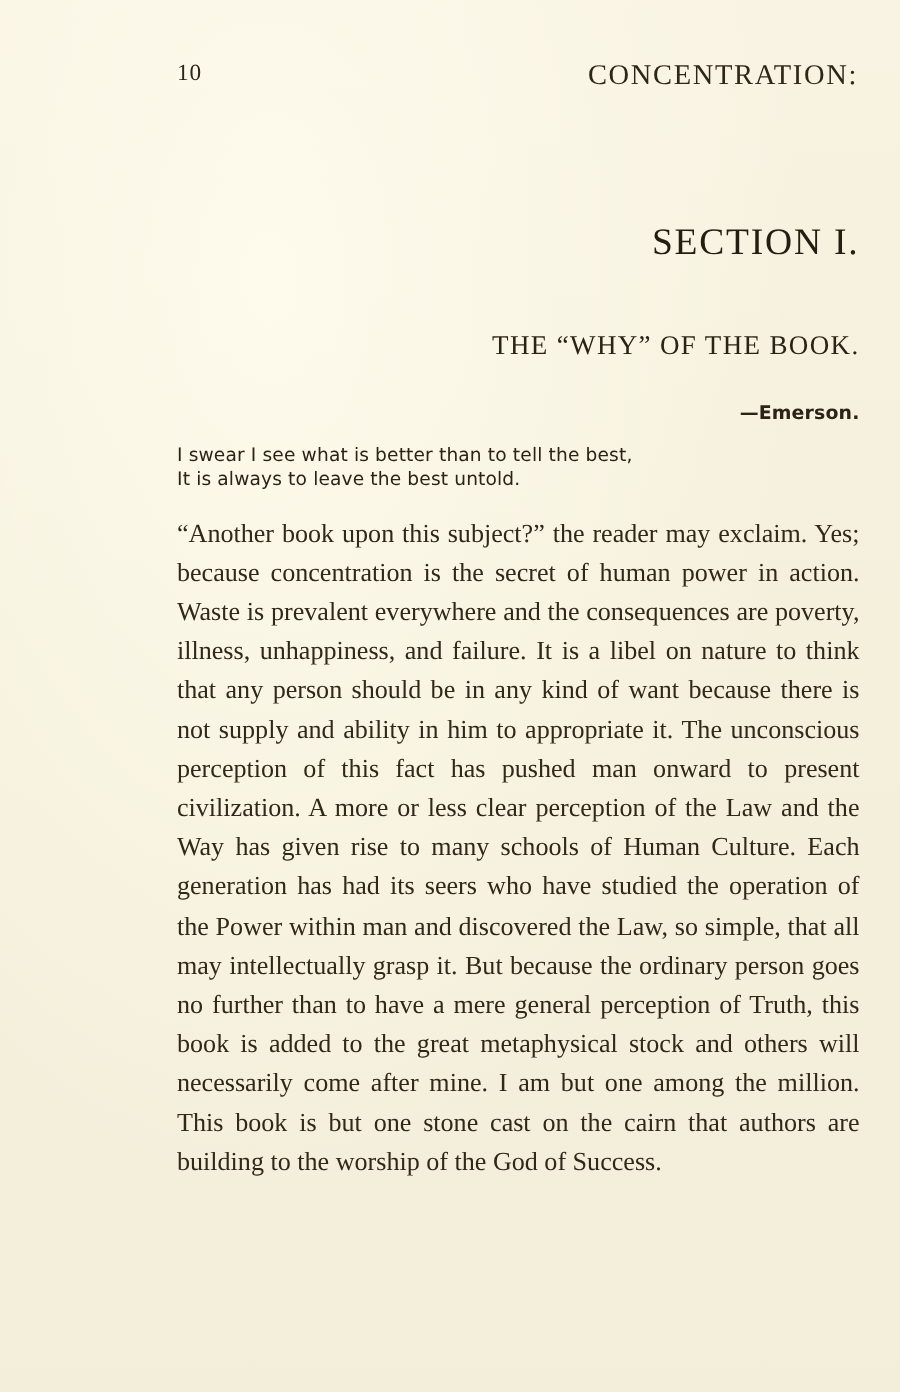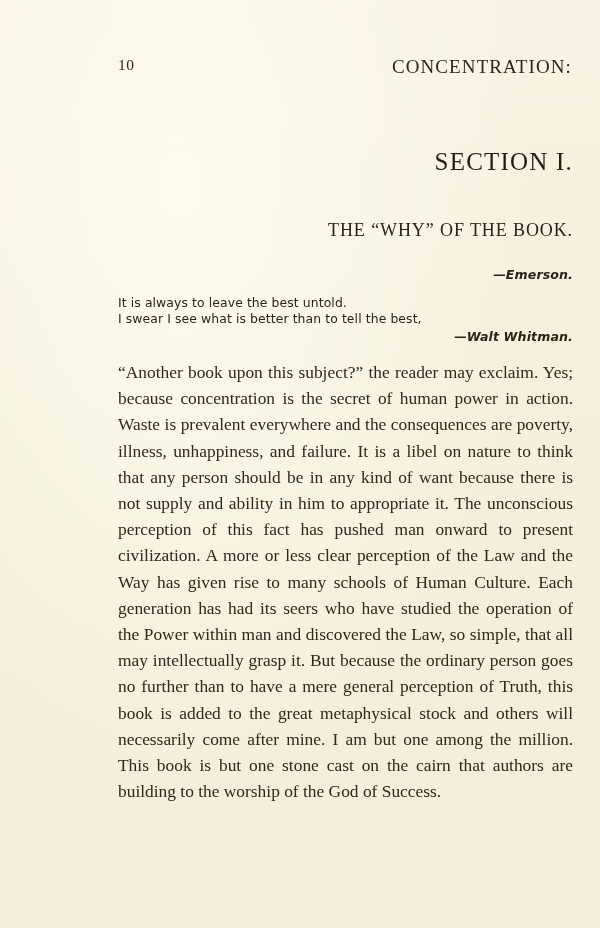--- a/index.html
+++ b/index.html
@@ -18,21 +18,21 @@
     position: relative;
     width: 600px;
     height: 928px;
     background:
       radial-gradient(ellipse at 30% 20%, rgba(255,252,238,0.85) 0%, rgba(247,242,223,0) 60%),
       linear-gradient(180deg, #f8f3e2 0%, #f5f0dc 45%, #f3eed9 100%);
     box-sizing: border-box;
   }
   .running-head {
     position: absolute;
-    top: 56px;
+    top: 40px;
     left: 118px;
     right: 28px;
     height: 22px;
     text-decoration: underline;
   }
   .folio {
     position: absolute;
     left: 0;
     top: 0;
     font-size: 15.5px;
@@ -81,21 +81,20 @@
   }
   .epi + .epi {
     margin-top: 11px;
   }
   .epi-line {
     display: block;
   }
   .attrib {
     display: block;
     text-align: right;
-    font-style: italic;
     font-weight: bold;
     font-size: 12.6px;
     margin-top: 2px;
   }
   .attrib.tight {
     margin-top: 1px;
   }
   .maintext {
     margin-top: 14px;
     font-size: 17.4px;
@@ -126,23 +125,22 @@
 
     <h2 class="chapter-title">THE “WHY” OF THE BOOK.</h2>
 
     <div class="epigraphs">
 
       <div class="epi">
         <span class="attrib">—Emerson.</span>
       </div>
 
       <div class="epi">
+        <span class="epi-line">I swear I see what is better than to tell the best,</span>
         <span class="epi-line">It is always to leave the best untold.</span>
-        <span class="epi-line">I swear I see what is better than to tell the best,</span>
-        <span class="attrib tight">—Walt Whitman.</span>
       </div>
 
     </div>
 
     <div class="maintext">
       <p>“Another book upon this subject?” the reader may exclaim.  Yes; because concentration is the secret of human power in action.  Waste is prevalent everywhere and the consequences are poverty, illness, unhappiness, and failure.  It is a libel on nature to think that any person should be in any kind of want because there is not supply and ability in him to appropriate it.  The unconscious perception of this fact has pushed man onward to present civilization.  A more or less clear perception of the Law and the Way has given rise to many schools of Human Culture.  Each generation has had its seers who have studied the operation of the Power within man and discovered the Law, so simple, that all may intellectually grasp it.  But because the ordinary person goes no further than to have a mere general perception of Truth, this book is added to the great metaphysical stock and others will necessarily come after mine.  I am but one among the million.  This book is but one stone cast on the cairn that authors are building to the worship of the God of Success.</p>
     </div>
 
   </div>
 </div>

